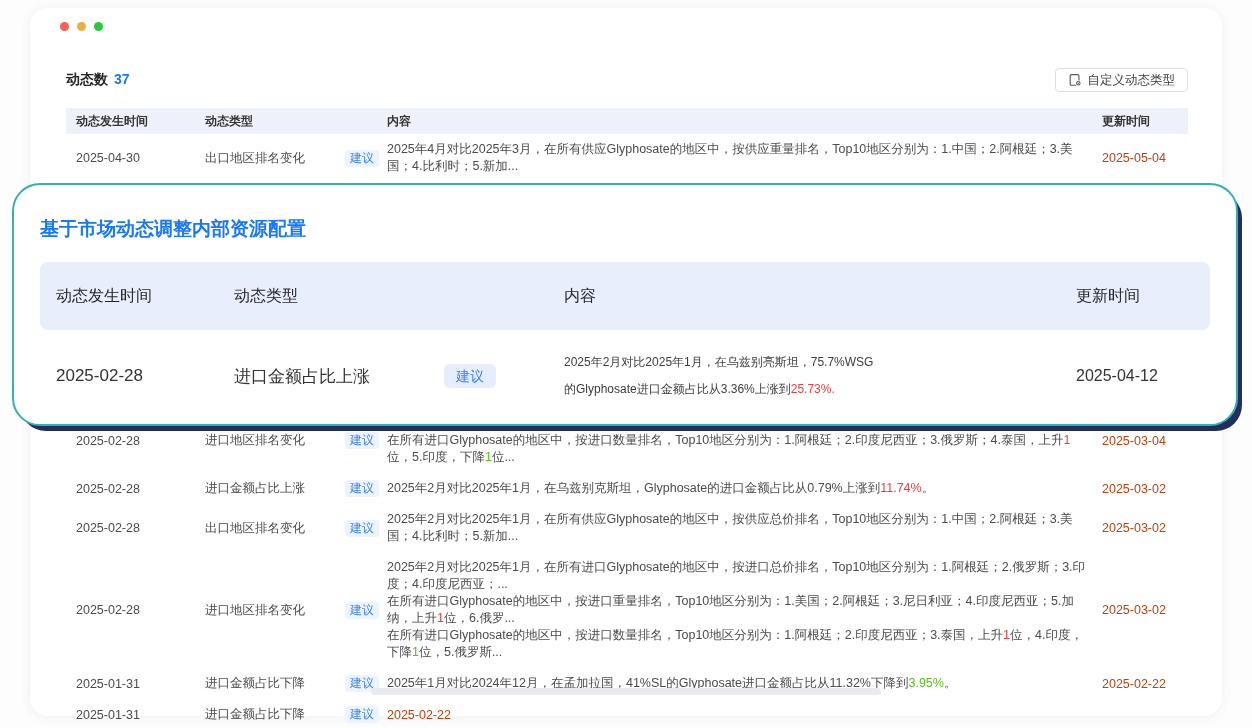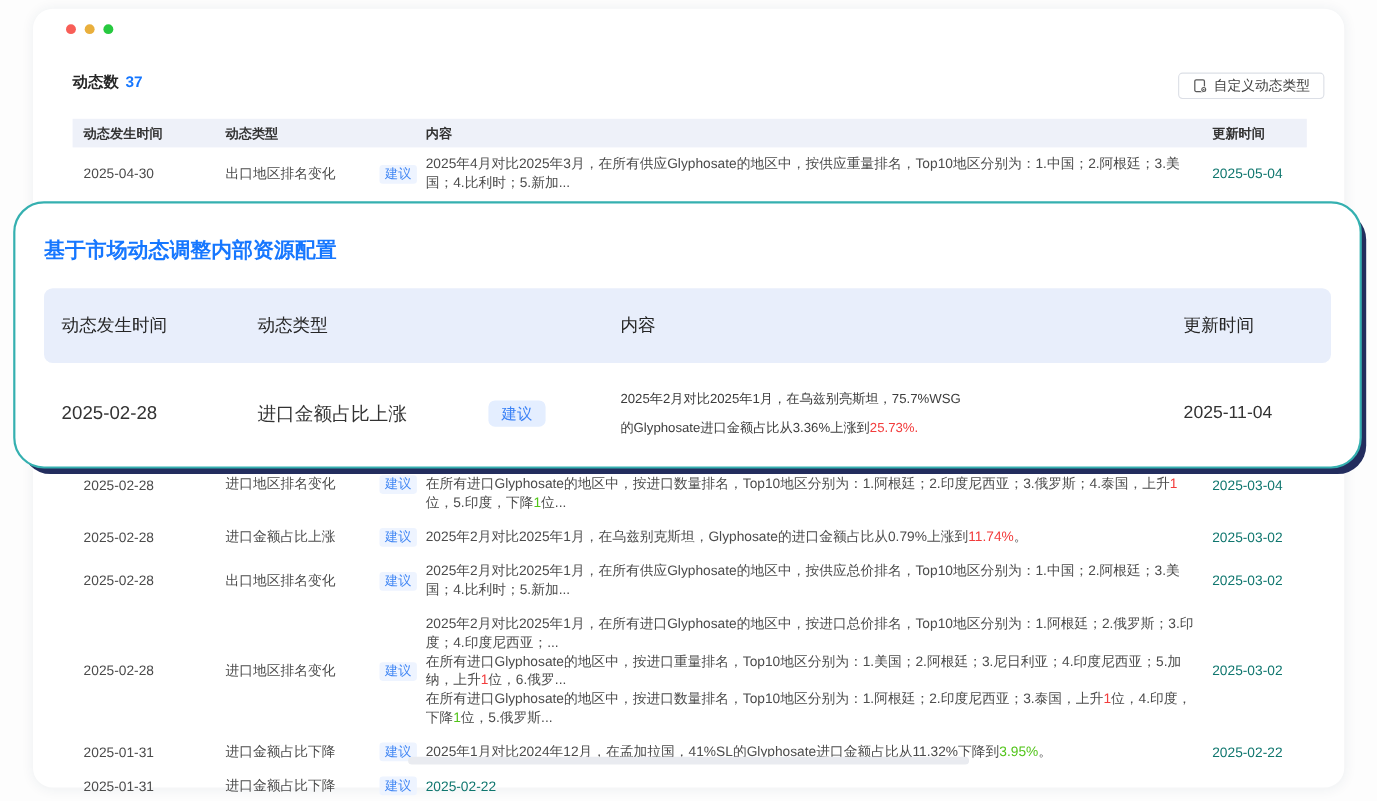--- a/index.html
+++ b/index.html
@@ -6,36 +6,36 @@
   html,body { width:1252px; height:728px; font-family:"Liberation Sans","DejaVu Sans",sans-serif; background:#fdfdfd; overflow:hidden; }
   .page { position:relative; width:1252px; height:728px; }
 
   .window { position:absolute; left:30px; top:8px; width:1192px; height:708px;
     background:#fff; border-radius:18px; box-shadow:0 1px 12px rgba(31,56,88,.07); }
 
   .traffic { position:absolute; left:30px; top:14px; display:flex; gap:8px; }
   .dot { width:9px; height:9px; border-radius:50%; display:inline-block; cursor:pointer; }
   .dot.red{ background:#f85e57; } .dot.yellow{ background:#e9af3c; } .dot.green{ background:#27c93f; }
 
-  .toolbar { margin:58px 18px 0 36px; display:flex; justify-content:space-between; align-items:flex-start; height:28px; }
+  .toolbar { margin:58px 34px 0 36px; display:flex; justify-content:space-between; align-items:center; height:28px; }
   .stats { font-size:14px; font-weight:700; color:#262626; }
   .stats-count { color:#1677ff; margin-left:6px; }
   .customize-btn { display:flex; align-items:center; gap:6px; height:24px; padding:0 12px;
     background:#fff; border:1px solid #dcdfe6; border-radius:4px; font-size:12.5px; color:#404040;
     font-family:inherit; cursor:pointer; }
 
   .table { margin:14px 34px 0 36px; }
   .thead { display:flex; align-items:center; height:26px; background:#eef1f9; font-size:12px; font-weight:700; color:#333; padding-left:10px; }
   .col-date{ width:129px; } .col-type{ width:140px; } .col-badge{ width:42px; }
   .col-content{ flex:1; } .col-updated{ width:86px; }
 
   .trow { display:flex; align-items:center; padding:7px 0 7px 10px; font-size:12.5px; color:#4b4b4b; }
   .c-date{ width:129px; } .c-type{ width:140px; } .c-badge{ width:42px; }
   .c-content{ flex:1; line-height:17px; padding-right:8px; }
-  .c-updated{ width:86px; color:#0f766e; }
+  .c-updated{ width:86px; color:#c2410c; }
   .cline{ min-height:17px; }
   .badge{ display:inline-block; font-size:12px; color:#4086f4; background:#eef4ff; border-radius:3px; padding:0 5px; line-height:17px; }
   .spacer{ height:226px; }
 
   .hscroll { position:absolute; left:341px; bottom:21px; width:510px; height:7px; background:#e9ebf0; border-radius:4px; cursor:pointer; }
 
   
   .overlay { position:absolute; left:12px; top:183px; width:1226px; height:243px;
     background:#fff; border:2px solid #35b0b0; border-radius:28px;
     box-shadow:6px 7px 0 -2px #232d5e; padding:0 26px; }
@@ -168,16 +168,16 @@
     <div class="o-row">
       <div class="o-c1">2025-02-28</div>
       <div class="o-c2 o-type-wrap">
         <span>进口金额占比上涨</span>
         <span class="o-badge">建议</span>
       </div>
       <div class="o-c3 o-content" id="overlay-content">
           <div class="cline"><span>2025年2月对比2025年1月，在乌兹别亮斯坦，75.7%WSG</span></div>
           <div class="cline"><span>的Glyphosate进口金额占比从3.36%上涨到</span><span style="color: rgb(242, 60, 60);">25.73%.</span></div>
         </div>
-      <div class="o-c4 o-updated">2025-11-04</div>
+      <div class="o-c4 o-updated">2025-04-12</div>
     </div>
   </div>
 </div>
 
 </body></html>

